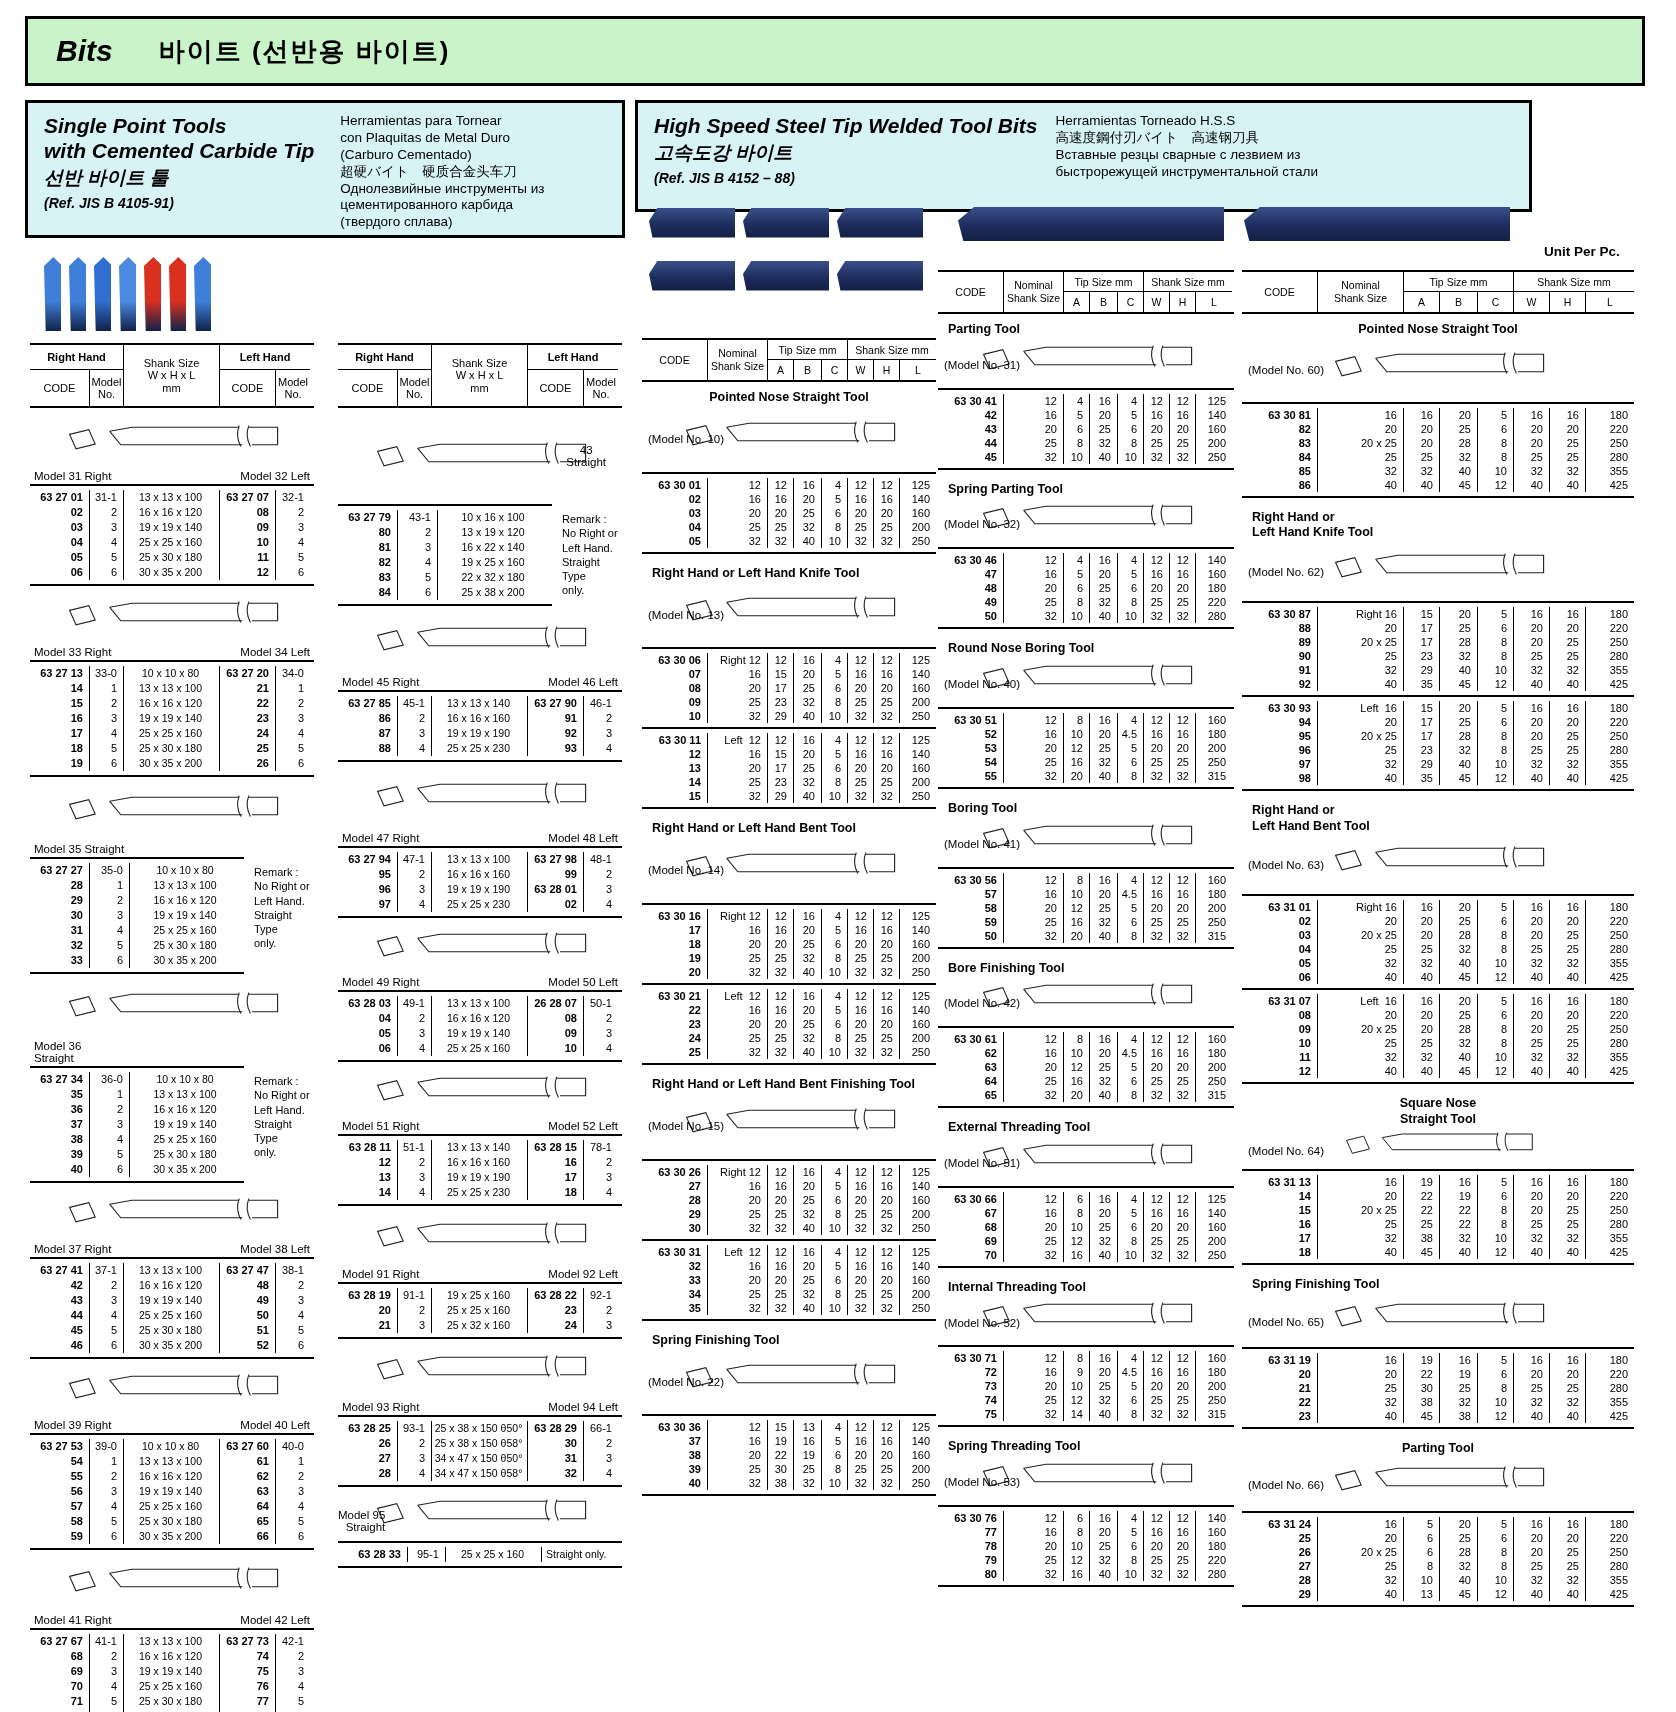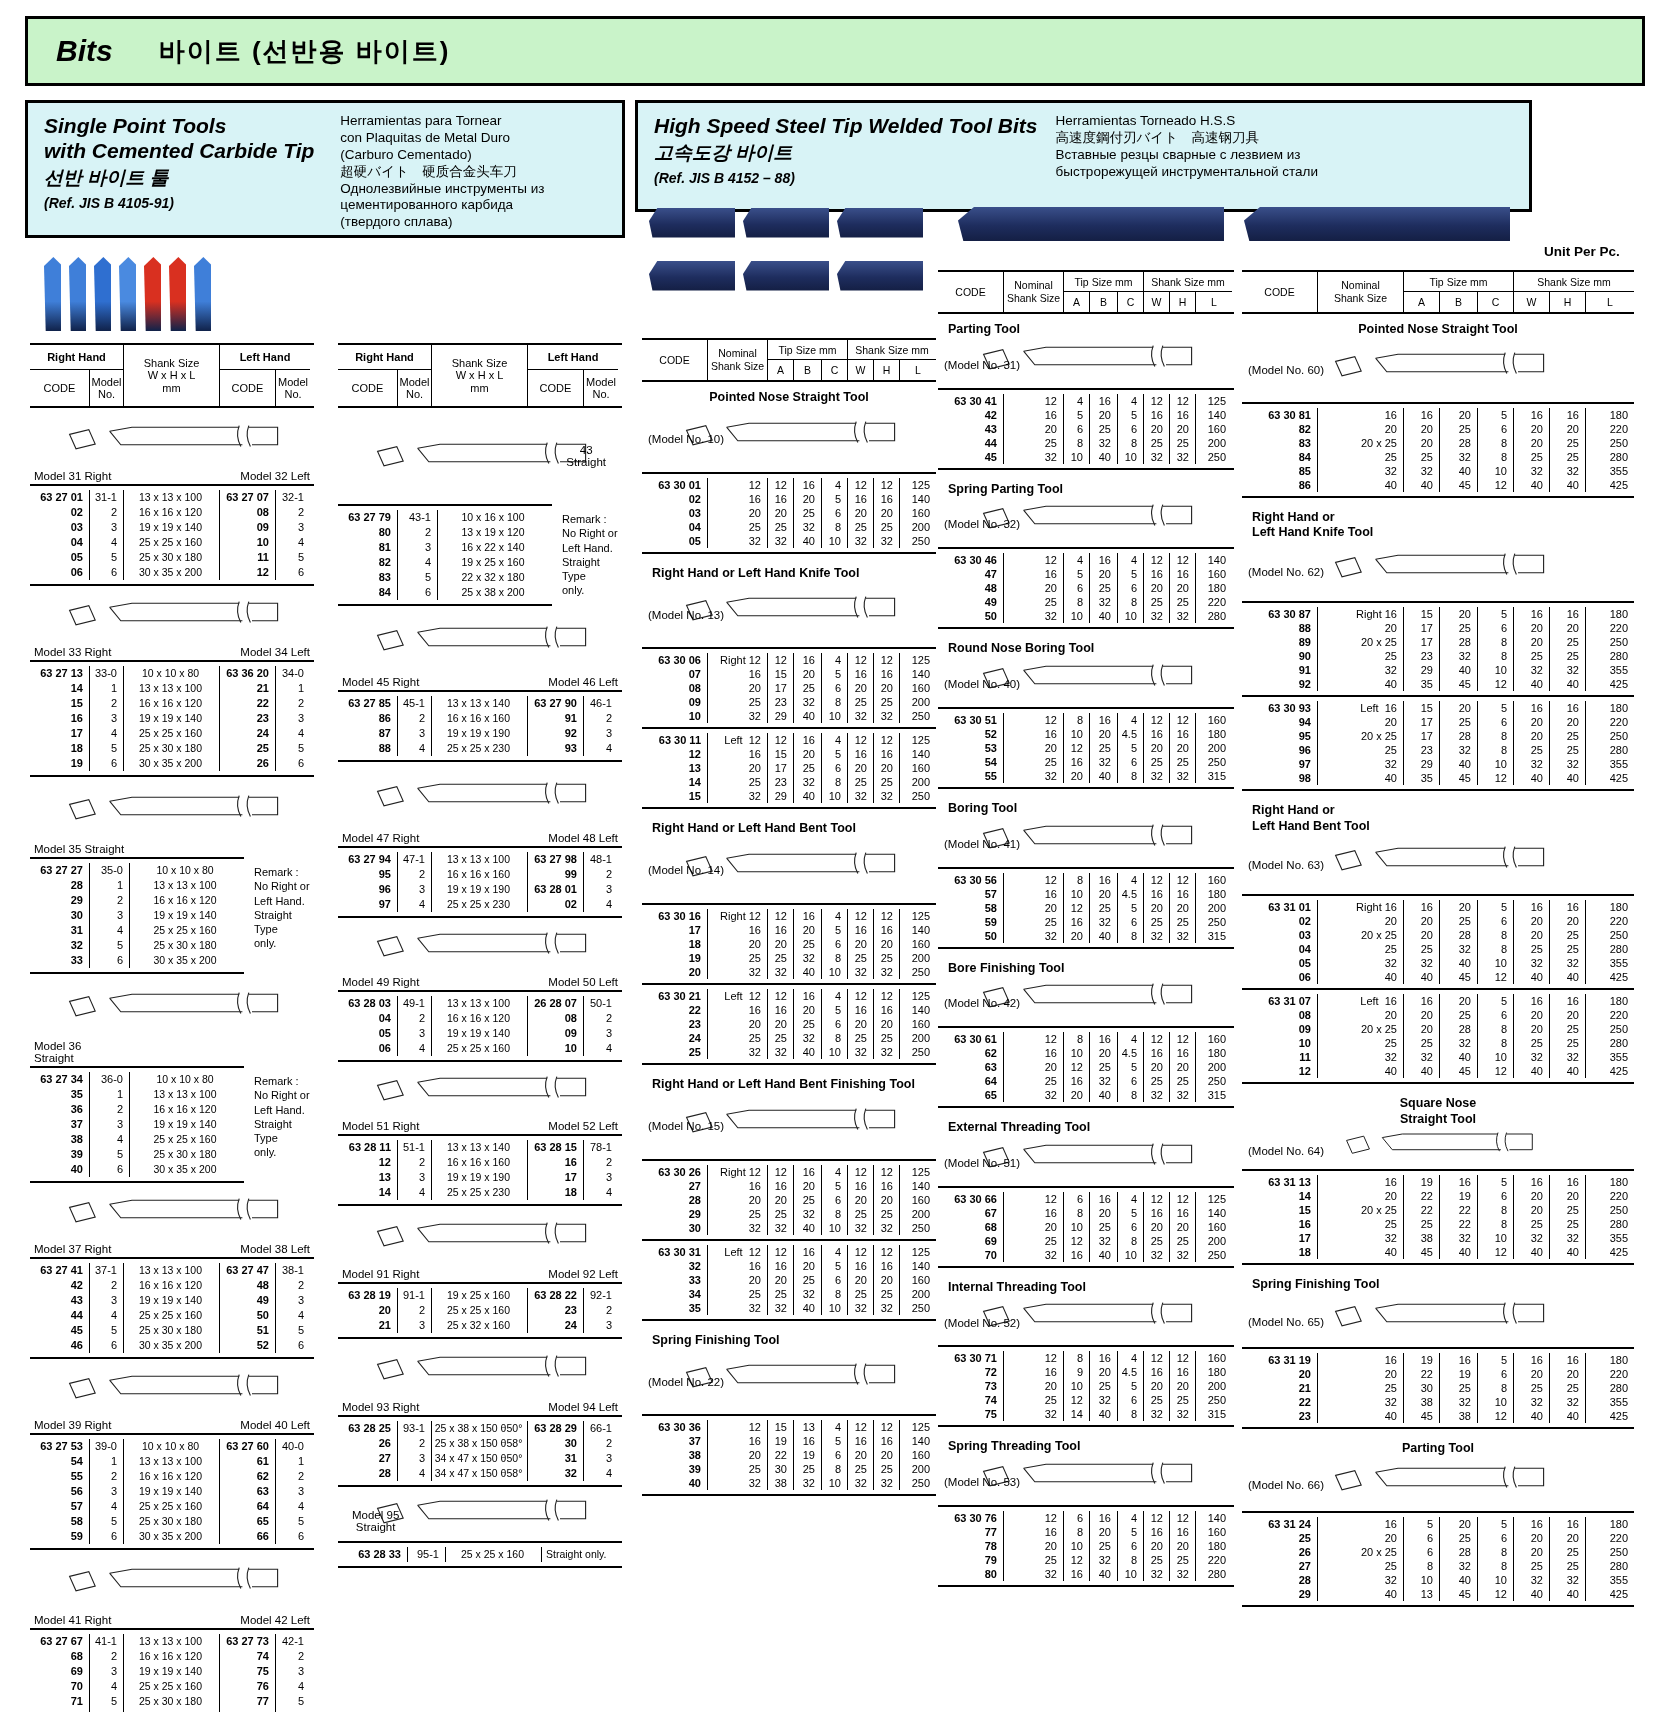--- a/index.html
+++ b/index.html
@@ -42,21 +42,21 @@
   #colA{left:30px;top:343px;width:284px;}
   #colB{left:338px;top:343px;width:284px;}
   #colC{left:642px;top:338px;width:294px;}
   #colD{left:938px;top:270px;width:296px;}
   #colE{left:1242px;top:270px;width:392px;}
   
   .blk{margin-bottom:8px;}
   .sk{position:relative;width:100%;}
   .sk svg{display:block;margin:0 auto;}
   .sidelab{position:absolute;font-size:11.5px;white-space:pre-line;text-align:center;top:30%;}
-  .sidelab.right{right:16px;} .sidelab.left{left:14px;}
+  .sidelab.right{right:16px;} .sidelab.left{left:0;text-align:right;}
   .mlab{position:absolute;left:6px;top:40%;font-size:11.5px;}
   .lblrow{display:flex;justify-content:space-between;font-size:11.5px;padding:0 4px 2px 4px;white-space:pre-line;}
   .tblc{border-top:2px solid #000;border-bottom:2px solid #000;padding:4px 0;}
   .grow{display:grid;}
   .gcell{border-right:1px solid #000;font-size:11px;height:15px;line-height:15px;
          padding-right:6px;text-align:right;overflow:hidden;white-space:nowrap;}
   .gcell:last-child{border-right:none;}
   .code{font-weight:bold;}
   .size{text-align:center;padding-right:2px;font-size:10.5px;}
   .note{text-align:left;padding-left:4px;font-size:10.5px;}
@@ -231,21 +231,21 @@
             <path d="M234,5 q-5,13 2,26 M246,5 q-5,13 2,26"></path>
           </g>
         </svg>
       </div>
       <div class="lblrow"><span>Model 33 Right</span><span>Model 34 Left</span></div>
       <div class="tblc">
         <div class="grow gr-c5">
           <div class="gcell code">63 27 13</div>
           <div class="gcell">33-0</div>
           <div class="gcell size">10 x 10 x 80</div>
-          <div class="gcell code">63 36 20</div>
+          <div class="gcell code">63 27 20</div>
           <div class="gcell">34-0</div>
         </div>
         <div class="grow gr-c5">
           <div class="gcell code">14</div>
           <div class="gcell">1</div>
           <div class="gcell size">13 x 13 x 100</div>
           <div class="gcell code">21</div>
           <div class="gcell">1</div>
         </div>
         <div class="grow gr-c5">

